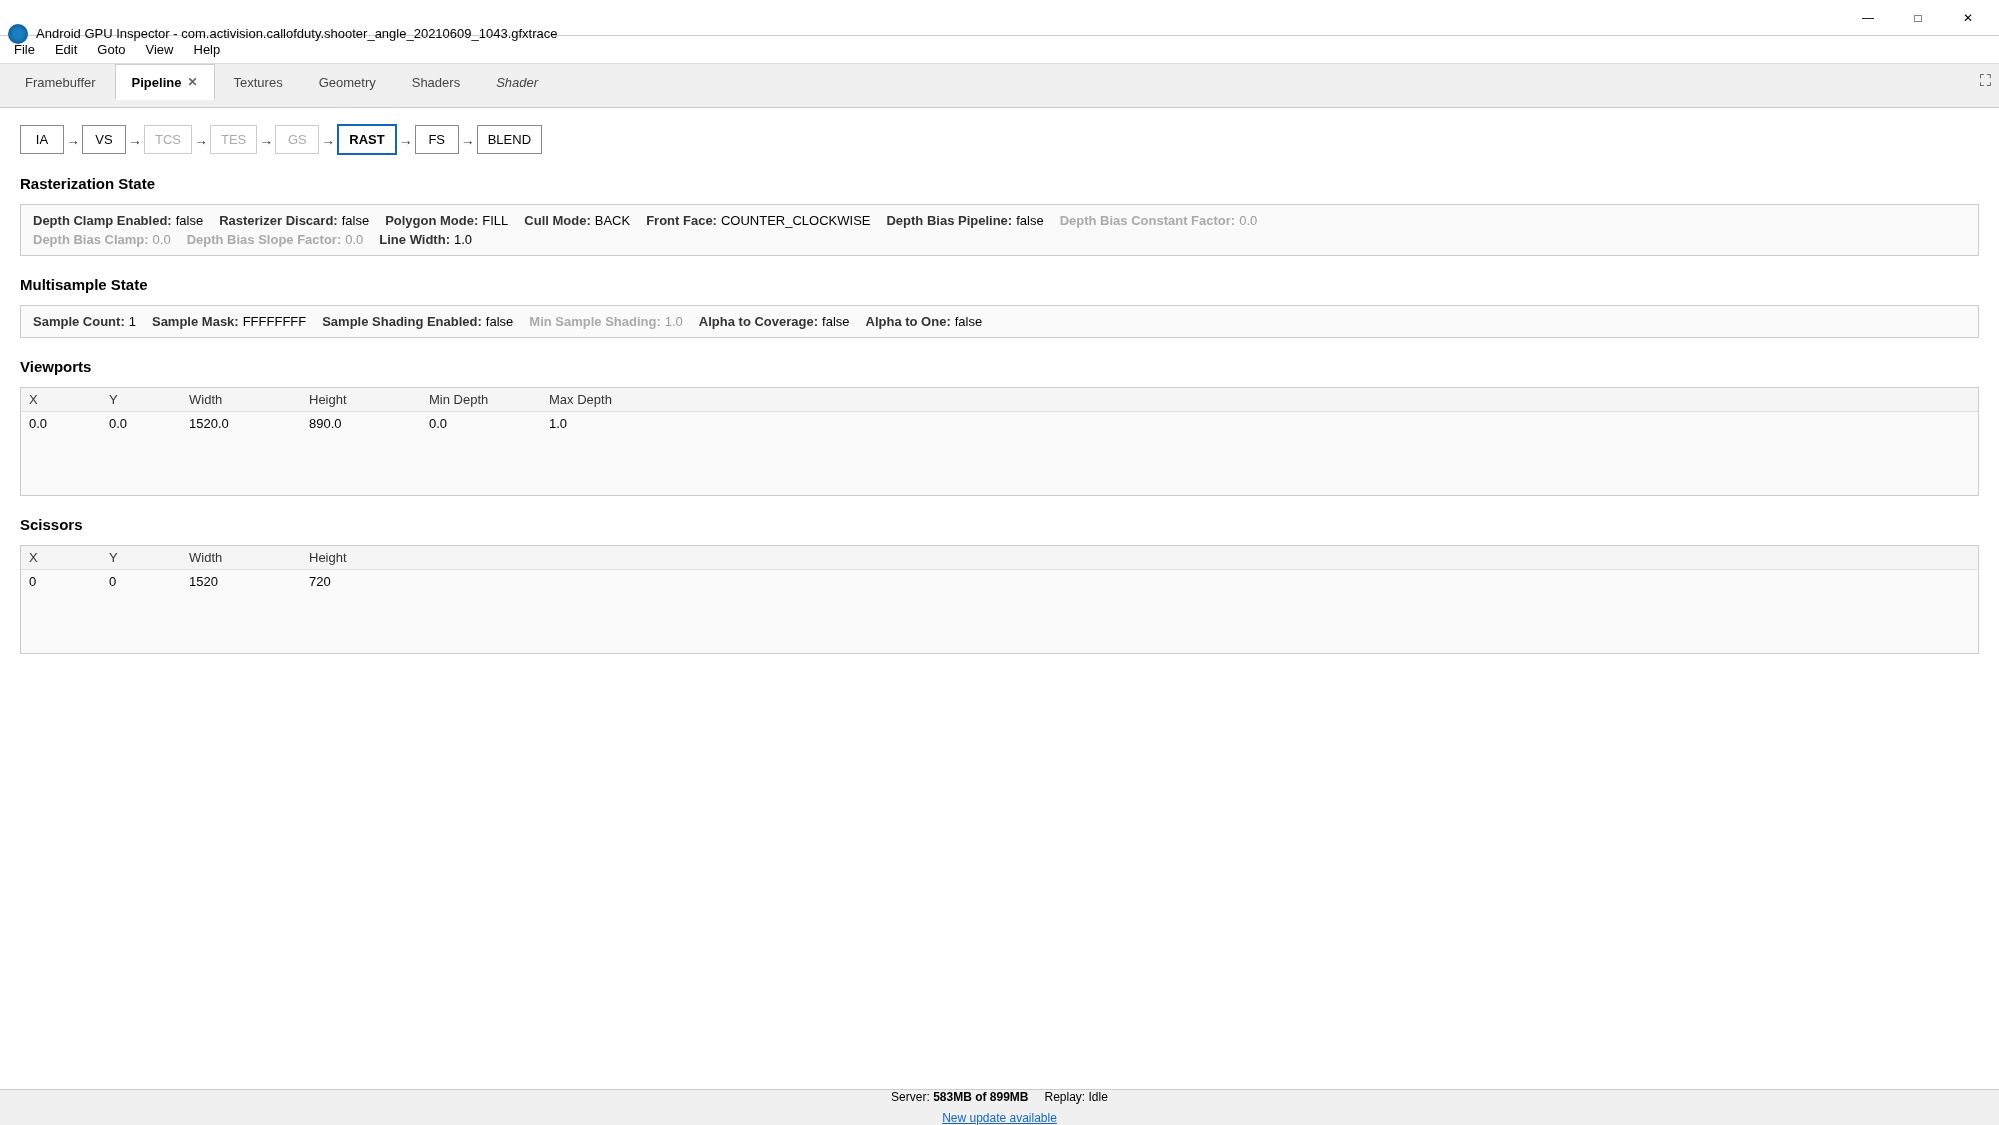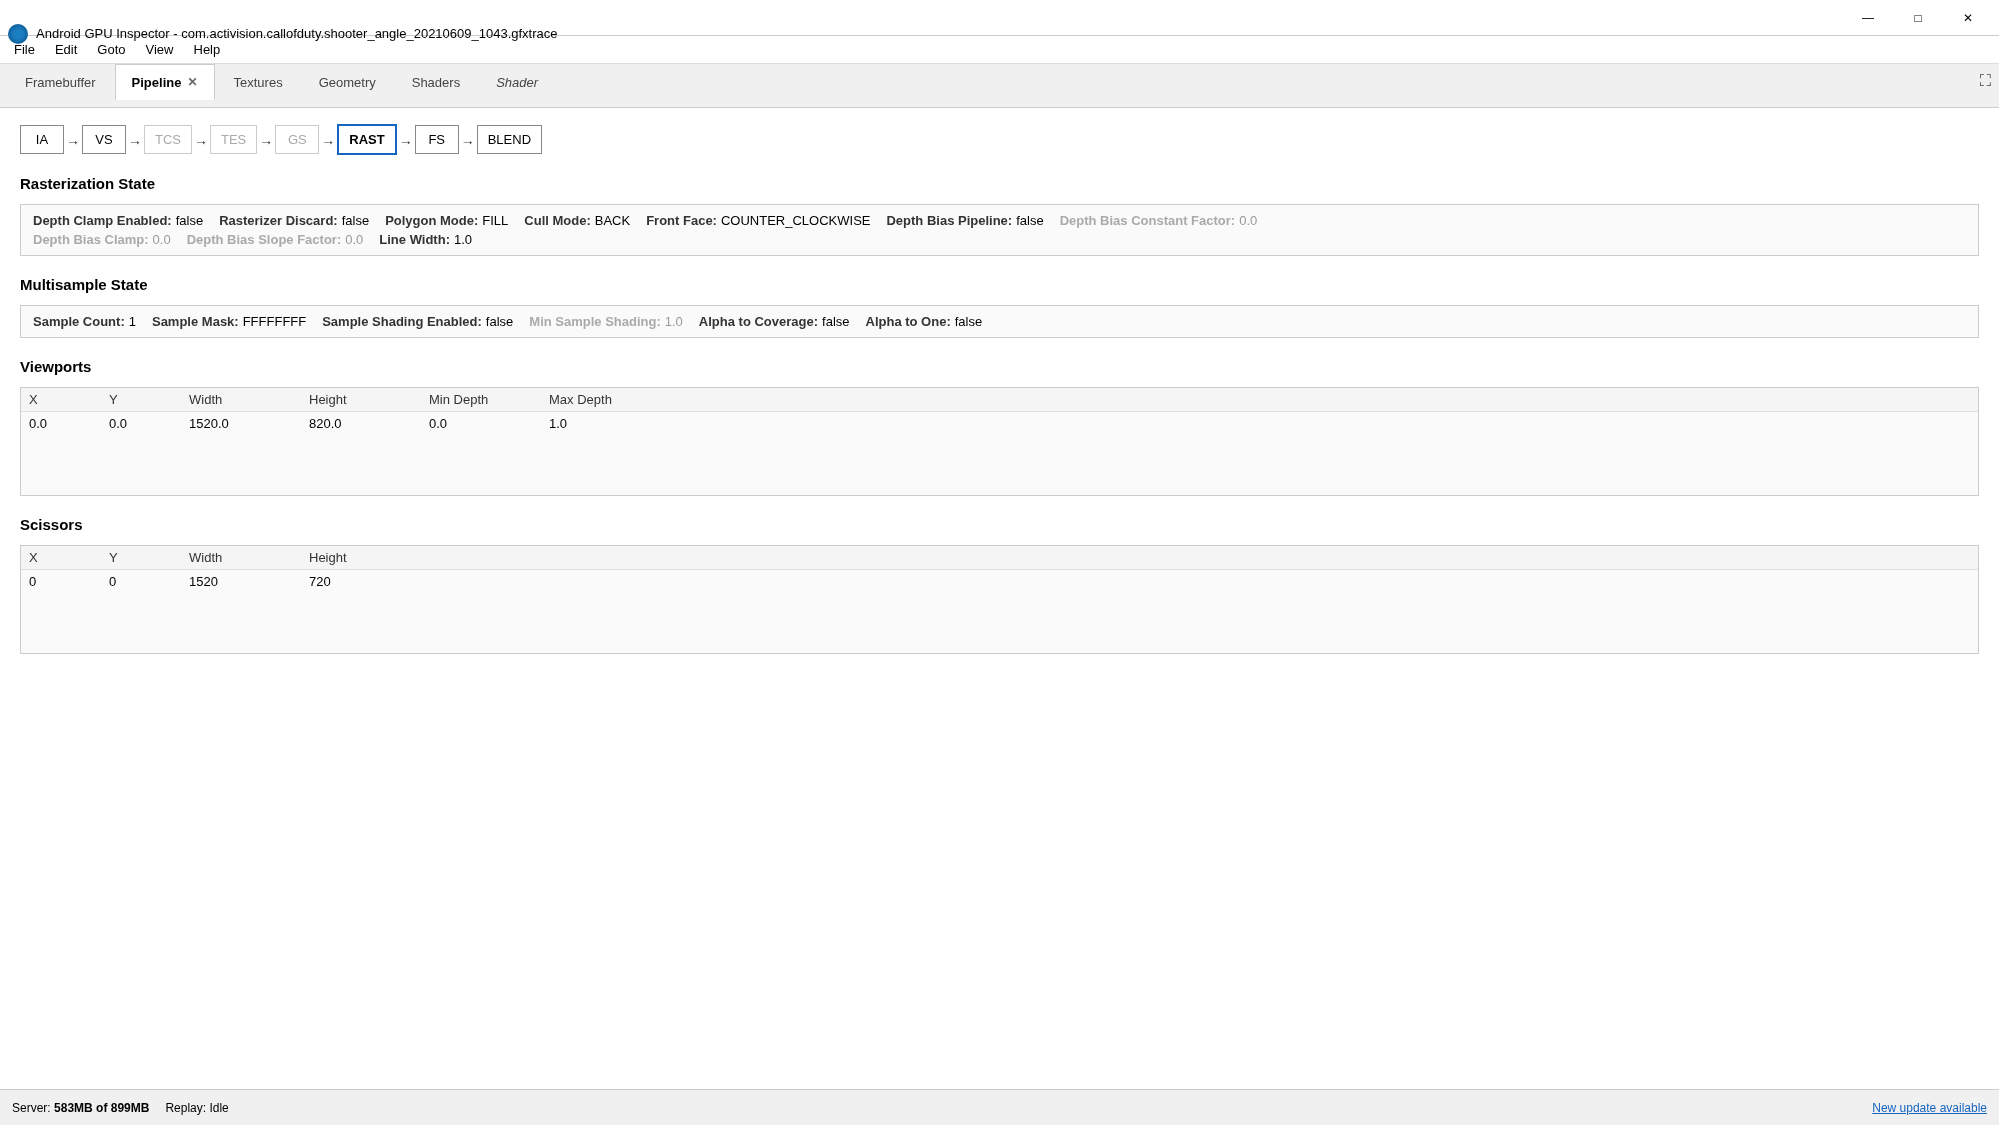--- a/index.html
+++ b/index.html
@@ -217,20 +217,21 @@
       bottom: 0;
       left: 0;
       width: 100%;
       height: 36px;
       background: #f0f0f0;
       border-top: 1px solid #ccc;
       display: flex;
       align-items: center;
       padding: 0 12px;
       justify-content: space-between;
+      flex-direction: column;
     }
     .status-left {
       display: flex;
       align-items: center;
       gap: 16px;
       font-size: 12px;
     }
     .status-right {
       font-size: 12px;
       color: #1565c0;
@@ -391,21 +392,21 @@
         <span class="col header">Y</span>
         <span class="col header wide">Width</span>
         <span class="col header wide">Height</span>
         <span class="col header wide">Min Depth</span>
         <span class="col header wide">Max Depth</span>
       </div>
       <div class="data-table-row">
         <span class="col">0.0</span>
         <span class="col">0.0</span>
         <span class="col wide">1520.0</span>
-        <span class="col wide">820.0</span>
+        <span class="col wide">890.0</span>
         <span class="col wide">0.0</span>
         <span class="col wide">1.0</span>
       </div>
       <div style="height:60px;"></div>
     </div>
   </div>
 
   <div class="scissors-section">
     <div class="section-title">Scissors</div>
     <div class="data-table">

